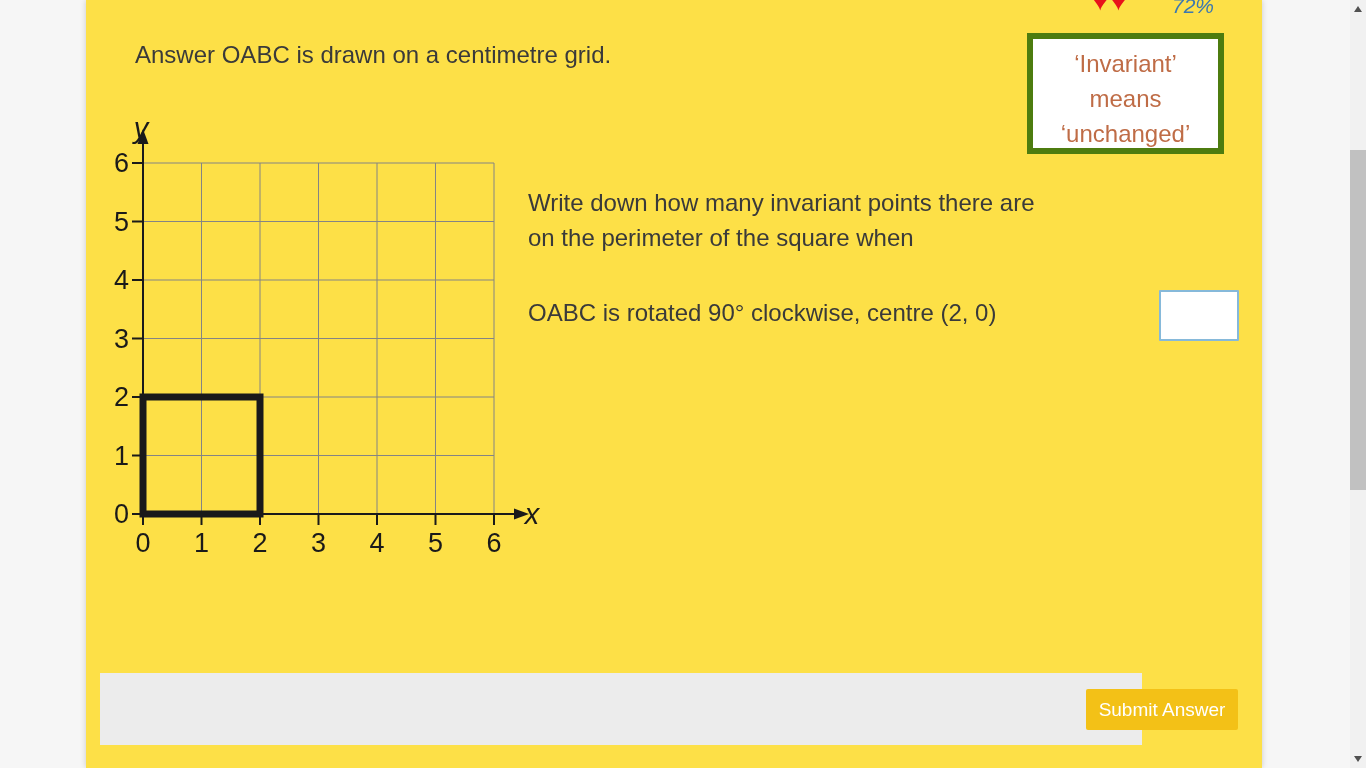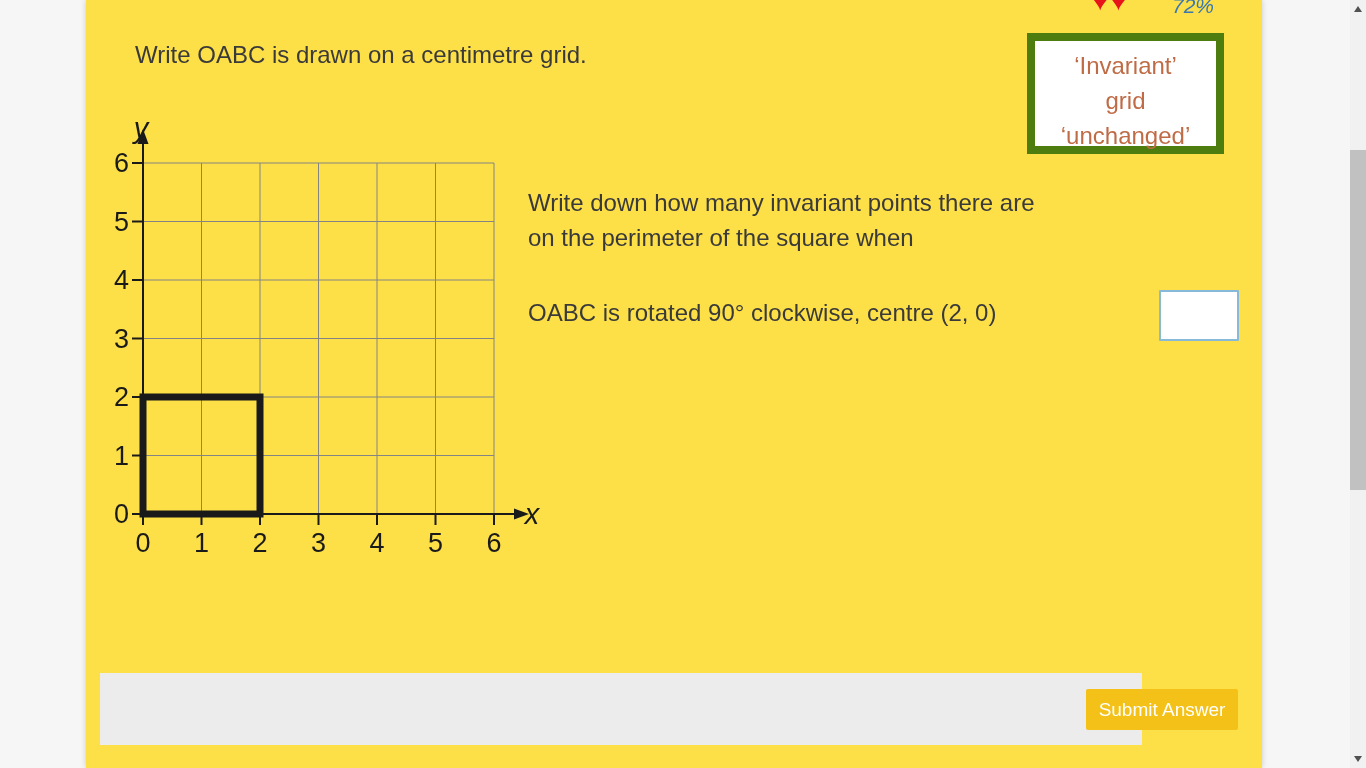--- a/index.html
+++ b/index.html
@@ -29,21 +29,21 @@
   
   .intro { position: absolute; left: 49px; top: 38px; color: #3a3a3a; font-size: 24px; line-height: 34px; white-space: nowrap; }
   .var { }
   .coord { display: inline-block; margin-right: 38px; }
   .coord:last-child { margin-right: 0; }
 
   
   .hint-box {
     position: absolute; left: 941px; top: 33px;
     width: 197px; height: 121px;
-    border: 8px solid #4d7c0f;
+    border: 6px solid #4d7c0f;
     color: #bf6c46;
     font-size: 24px; line-height: 35px;
     text-align: center; padding-top: 7px;
     background: #ffffff;
   }
 
   
   .grid-figure { position: absolute; left: 12px; top: 108px; width: 460px; height: 460px; }
 
   
@@ -91,26 +91,26 @@
 </head>
 <body>
 
 <div class="page">
   <div class="card">
 
     <div class="hearts"><span>♥</span><span>♥</span></div>
     <div class="score">72%</div>
 
     <div class="intro">
-      <div><span>Write </span><span class="var">OABC</span><span> is drawn on a centimetre grid.</span></div>
+      <div><span>Answer </span><span class="var">OABC</span><span> is drawn on a centimetre grid.</span></div>
     </div>
 
     <div class="hint-box">
       <div>‘Invariant’</div>
-      <div>grid</div>
+      <div>means</div>
       <div>‘unchanged’</div>
     </div>
 
     <svg class="grid-figure" viewBox="0 0 460 460" xmlns="http://www.w3.org/2000/svg">
 
       <g stroke="#848484" stroke-width="1">
         <line x1="103.5" y1="55" x2="103.5" y2="406"></line>
         <line x1="162" y1="55" x2="162" y2="406"></line>
         <line x1="220.5" y1="55" x2="220.5" y2="406"></line>
         <line x1="279" y1="55" x2="279" y2="406"></line>

